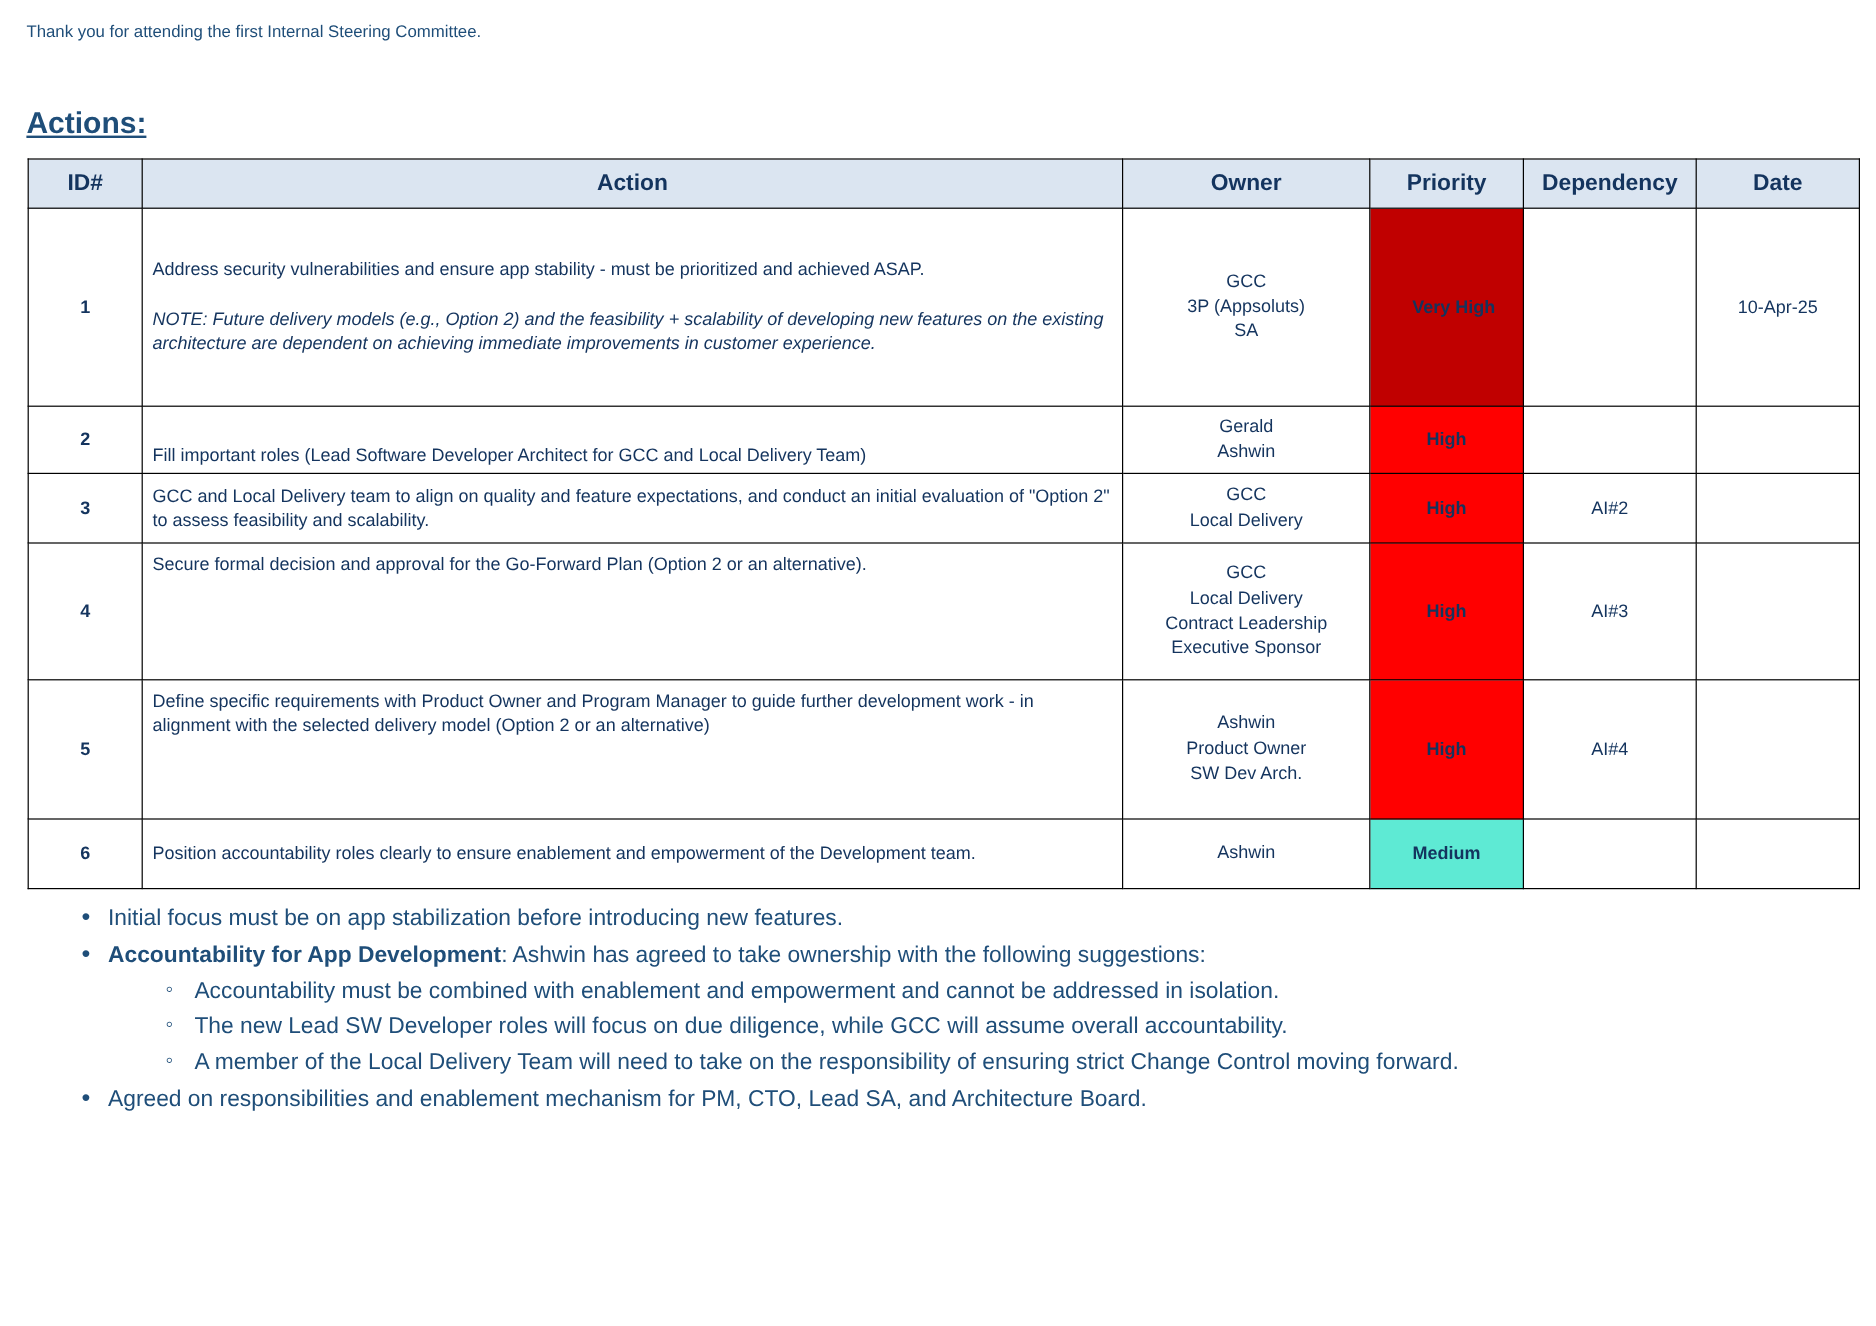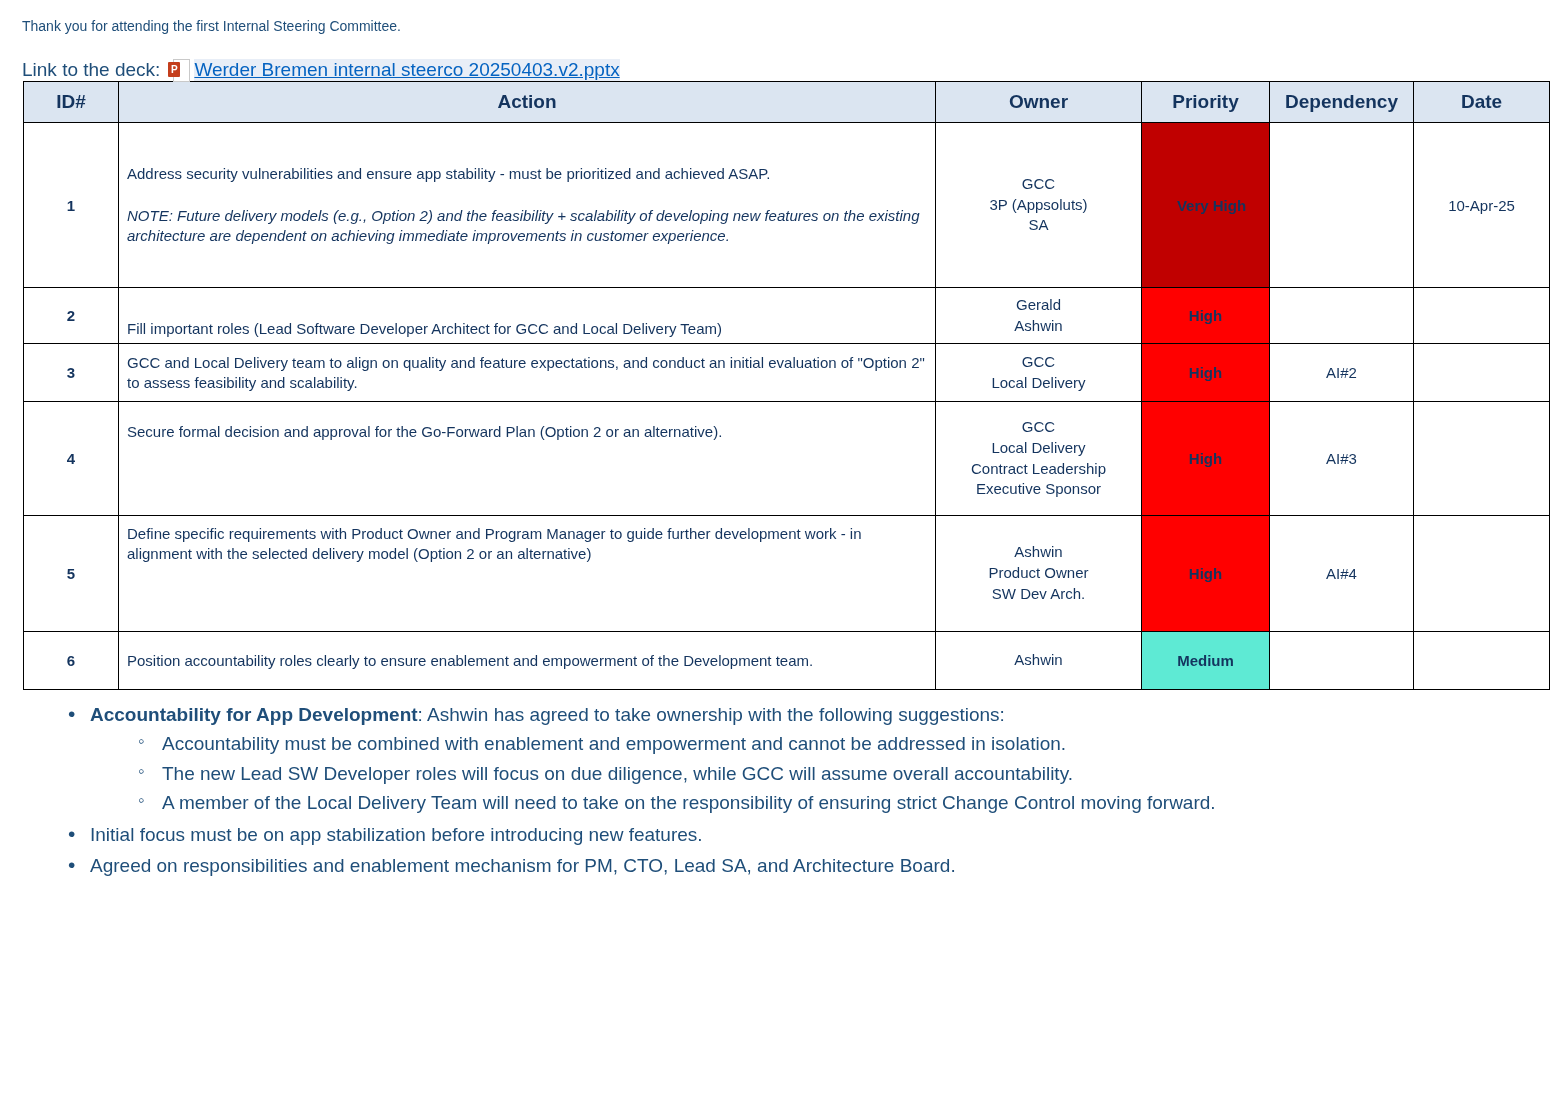--- a/index.html
+++ b/index.html
@@ -178,29 +178,22 @@
   .bold-lead { font-weight: bold; }
   .decisions-title { margin-top: 48px; }
 </style>
 </head>
 <body>
 
 <div class="page">
 
   <p class="intro-line">Thank you for attending the first Internal Steering Committee.</p>
 
-  <div class="link-row">
-    <span>Link to the deck:</span>
-    <span class="ppt-icon">
-      <span class="sheet"></span>
-      <span class="tab">P</span>
-    </span>
-    <a class="doc-link" href="#">Werder Bremen internal steerco 20250403.v2.pptx</a>
-  </div>
-
+
+  <div class="section-title">Actions:</div>
 
   <table class="actions">
     <colgroup>
       <col class="col-id">
         <col class="col-action">
         <col class="col-owner">
       <col class="col-priority">
         <col class="col-dep">
         <col class="col-date">
     </colgroup>
@@ -245,21 +238,21 @@
           <span>GCC and Local Delivery team to align on quality and feature expectations, and conduct an initial evaluation of "Option 2" to assess feasibility and scalability.</span>
         </td>
         <td class="owner-cell" style="white-space:pre-line;">GCC
 Local Delivery</td>
         <td class="priority-cell" style="background:#ff0000;">High</td>
         <td class="dep-cell">AI#2</td>
         <td class="date-cell"></td>
       </tr>
       <tr style="height:114px;">
         <td class="id-cell">4</td>
-        <td class="action-cell" style="vertical-align:top;padding-top:20px;">
+        <td class="action-cell" style="vertical-align:top;padding-top:8px;">
           <span>Secure formal decision and approval for the Go-Forward Plan (Option 2 or an alternative).</span>
         </td>
         <td class="owner-cell" style="white-space:pre-line;">GCC
 Local Delivery
 Contract Leadership
 Executive Sponsor</td>
         <td class="priority-cell" style="background:#ff0000;">High</td>
         <td class="dep-cell">AI#3</td>
         <td class="date-cell"></td>
       </tr>
@@ -283,25 +276,25 @@
         <td class="owner-cell" style="white-space:pre-line;">Ashwin</td>
         <td class="priority-cell" style="background:#5eead4;">Medium</td>
         <td class="dep-cell"></td>
         <td class="date-cell"></td>
       </tr>
     </tbody>
   </table>
 
 
   <ul class="decisions">
+    <li>Initial focus must be on app stabilization before introducing new features.</li>
     <li>
       <span class="bold-lead">Accountability for App Development</span><span>: Ashwin has agreed to take ownership with the following suggestions:</span>
       <ul class="sub">
         <li>Accountability must be combined with enablement and empowerment and cannot be addressed in isolation.</li>
         <li>The new Lead SW Developer roles will focus on due diligence, while GCC will assume overall accountability.</li>
         <li>A member of the Local Delivery Team will need to take on the responsibility of ensuring strict Change Control moving forward.</li>
       </ul>
     </li>
-    <li>Initial focus must be on app stabilization before introducing new features.</li>
     <li>Agreed on responsibilities and enablement mechanism for PM, CTO, Lead SA, and Architecture Board.</li>
   </ul>
 
 </div>
 
 </body></html>

